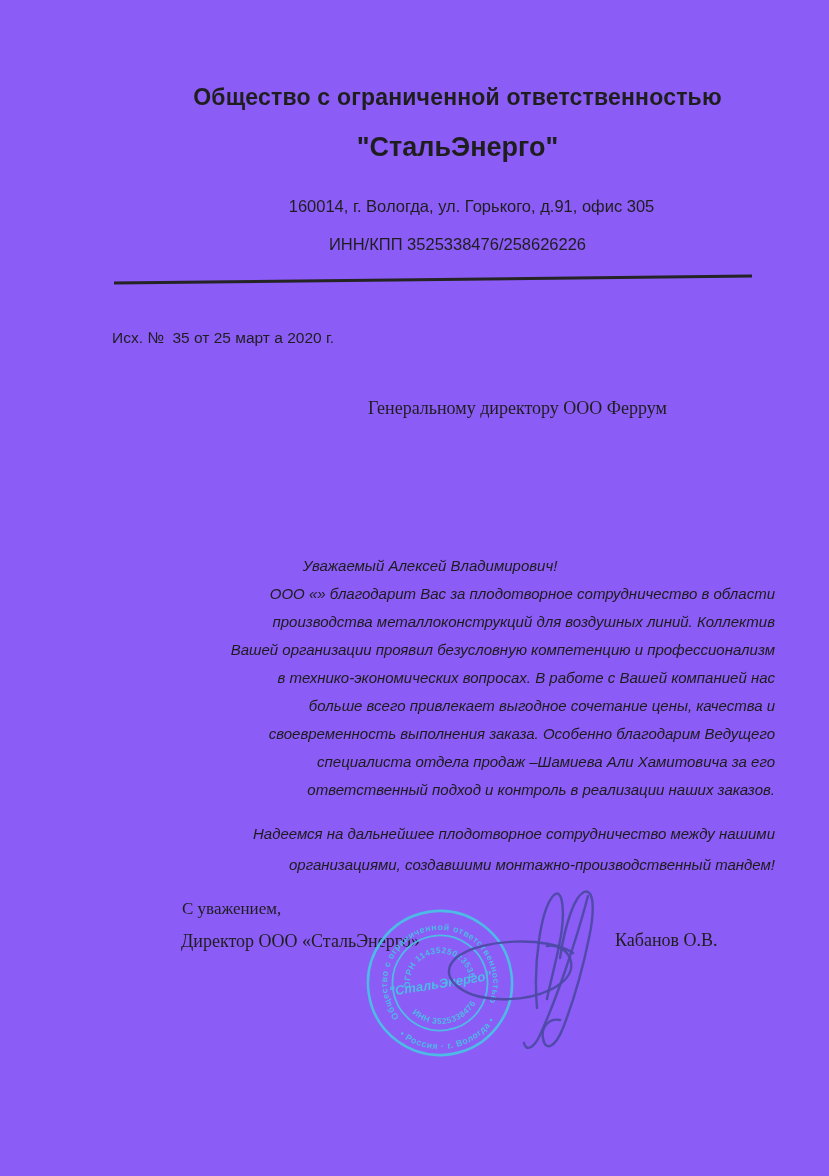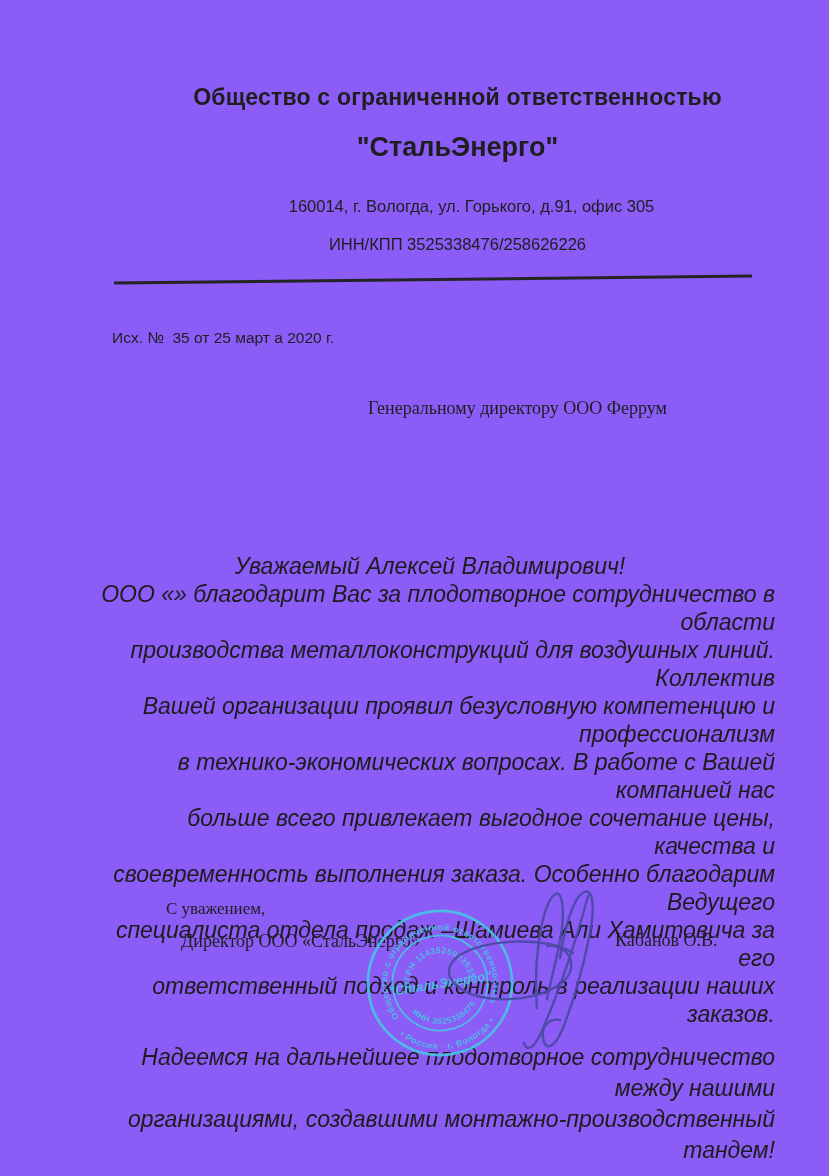--- a/index.html
+++ b/index.html
@@ -32,26 +32,26 @@
   }
 
   .outgoing{position:absolute;left:112px;top:329px;font-size:15.5px;}
 
   .addressee{position:absolute;right:61px;top:398px;width:400px;
     font-family:"Liberation Serif",serif;font-size:18px;}
   .addressee .line2{margin-top:20px;}
 
   .letter-body{
     position:absolute;left:85px;top:552px;width:690px;
-    text-align:center;font-style:italic;font-size:23px;line-height:28px;
+    text-align:center;font-style:italic;font-size:15px;line-height:28px;
     color:#1c1c1c;
   }
   .para2{margin-top:14px;line-height:31px;}
 
-  .closing{position:absolute;left:166px;top:899px;font-family:"Liberation Serif",serif;font-size:17px;}
+  .closing{position:absolute;left:182px;top:899px;font-family:"Liberation Serif",serif;font-size:17px;}
   .signer-title{position:absolute;left:181px;top:931px;font-family:"Liberation Serif",serif;font-size:18px;}
   .signer-name{position:absolute;left:615px;top:930px;font-family:"Liberation Serif",serif;font-size:18px;}
 
   
   .stamp{
     position:absolute;left:364px;top:907px;width:152px;height:152px;
     transform:rotate(-9deg);
     opacity:.92;
   }
   .stamp circle{fill:none;stroke:var(--stamp-color);}

